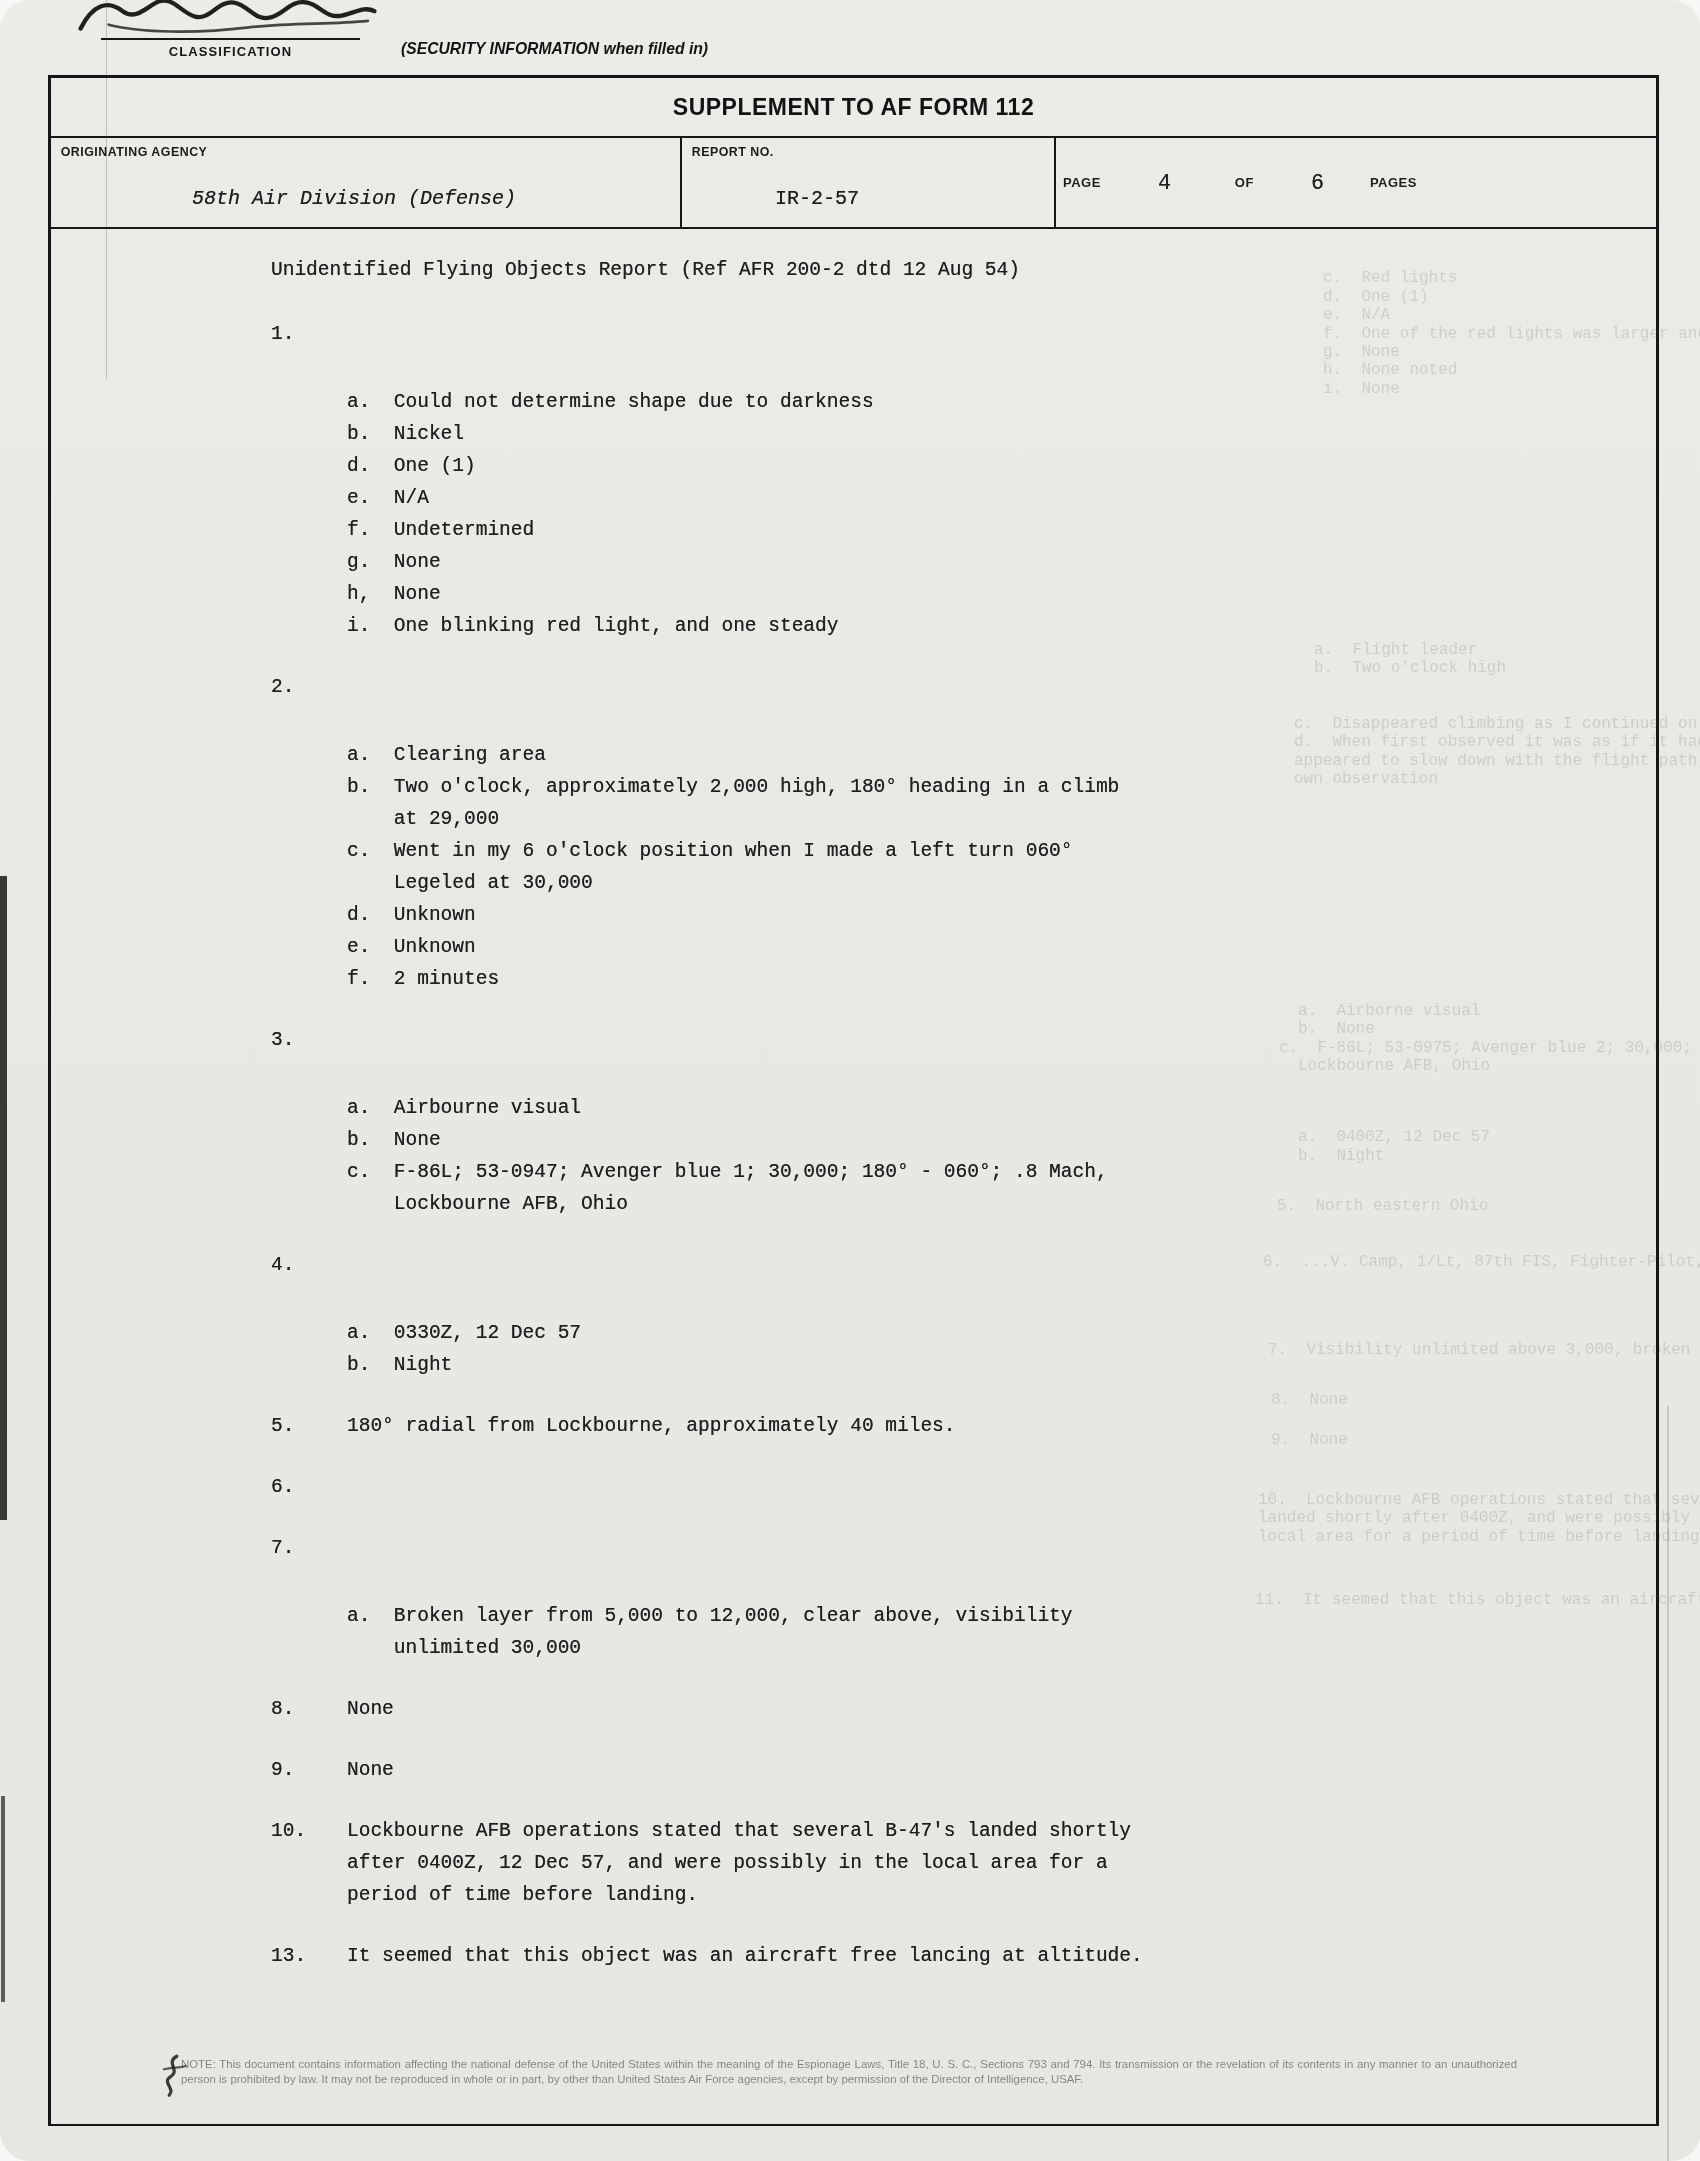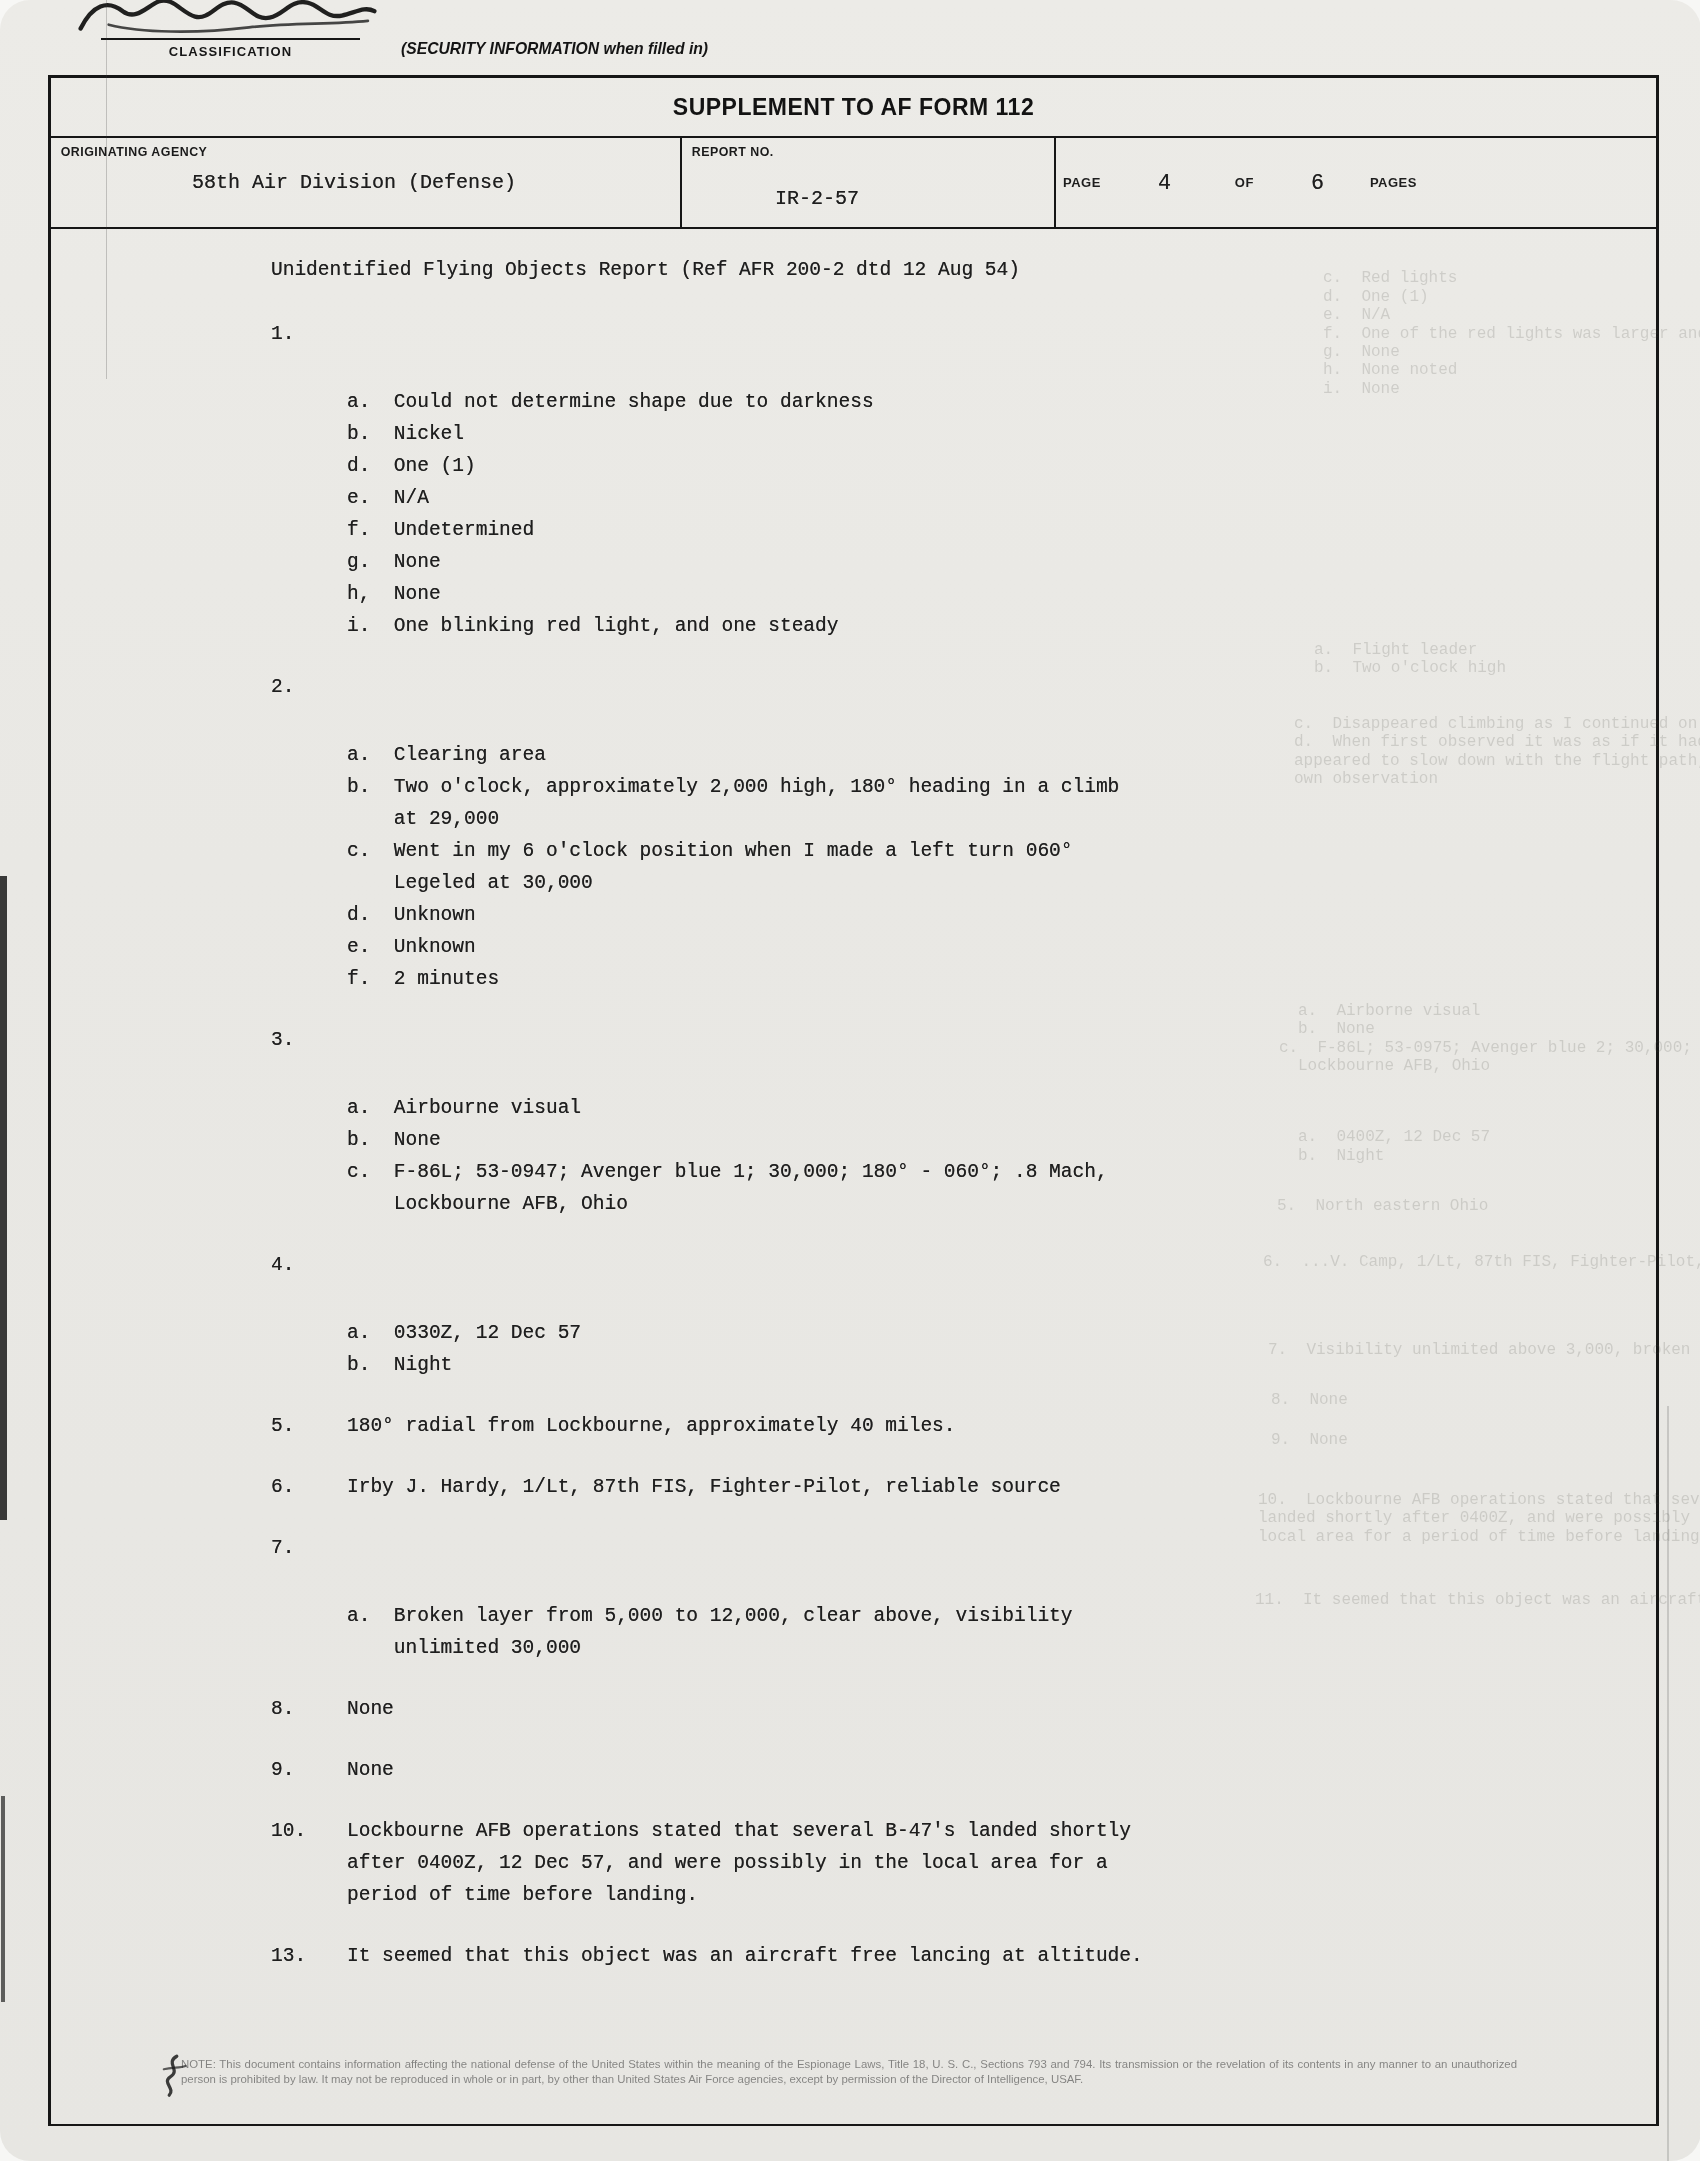--- a/index.html
+++ b/index.html
@@ -43,21 +43,21 @@
   .cell-agency { width:631px; border-right:2.2px solid #161616; }
   .cell-report { width:374px; border-right:2.2px solid #161616; }
   .cell-page { flex:1; display:flex; align-items:center; }
   .cell-label {
     position:absolute; left:9.7px; top:6.5px;
     font-family:"Liberation Sans",sans-serif; font-weight:bold; font-size:12.4px;
     letter-spacing:0.5px; color:#1a1a1a;
   }
   .typed { text-shadow:0 0 0.6px rgba(25,25,25,.6), 0.3px 0.3px 0 rgba(25,25,25,.2); }
   .cell-value { position:absolute; font-size:20px; }
-  .cell-agency .cell-value { left:141px; top:33px; }
+  .cell-agency .cell-value { left:141px; top:49px;font-style:italic; }
   .cell-report .cell-value { left:93px; top:49px; }
   .page-lab { font-family:"Liberation Sans",sans-serif; font-weight:bold; font-size:13px; letter-spacing:0.5px; }
   .page-num { font-size:21.6px; }
   .ml12{margin-left:7px} .ml105{margin-left:57px} .ml118{margin-left:64px} .ml85{margin-left:46px}
   
   .doc-body { padding:25px 32px 0 220px; font-size:19.5px; line-height:32px; }
   .report-heading { margin-bottom:32px; white-space:pre; }
   .item + .item { margin-top:29px; }
   .item .row { display:flex; }
   .item .num { width:76px; flex:none; white-space:pre; }
@@ -186,21 +186,20 @@
       <div class="item">
         <div class="row">
             <span class="num">5.</span>
             <span class="txt">180° radial from Lockbourne, approximately 40 miles.</span>
           </div>
       </div>
 
       <div class="item">
         <div class="row">
             <span class="num">6.</span>
-            <span class="txt">Irby J. Hardy, 1/Lt, 87th FIS, Fighter-Pilot, reliable source</span>
           </div>
       </div>
 
       <div class="item">
         <div class="row">
             <span class="num">7.</span>
             <span class="txt"></span>
           </div>
         <div class="subs gap">
           <div class="ln">a.  Broken layer from 5,000 to 12,000, clear above, visibility</div>

